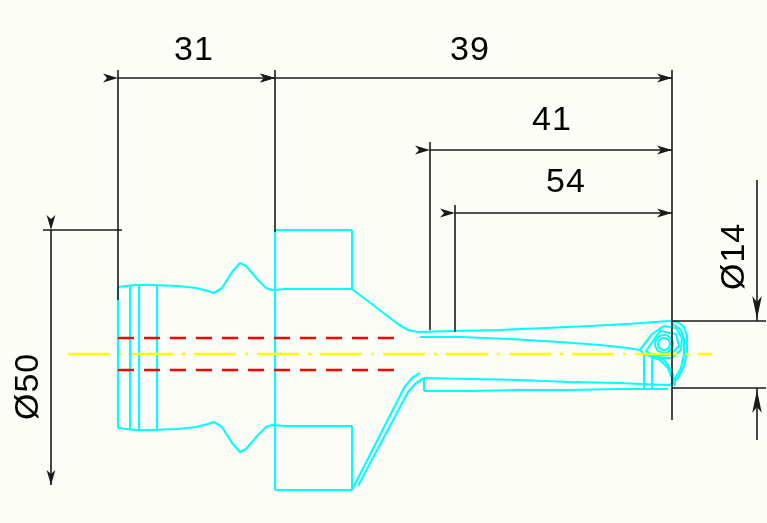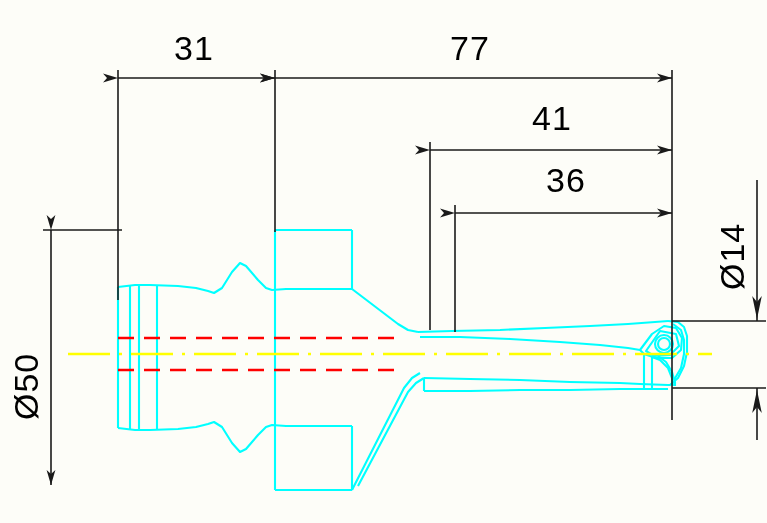--- a/index.html
+++ b/index.html
@@ -146,23 +146,23 @@
 
       <line x1="757" y1="180" x2="757" y2="321"></line>
       <line x1="757" y1="388" x2="757" y2="440"></line>
       <path d="M757,319 L752.2,296 L757,302 L761.8,296 Z" fill="#1a1a1a" stroke="none"></path>
       <path d="M757,390 L752.2,413 L757,407 L761.8,413 Z" fill="#1a1a1a" stroke="none"></path>
     </g>
   </svg>
 
   <div class="dim-text" style="left:174px; top:31px;">31</div>
 
-  <div class="dim-text" style="left:450px; top:31px;">77</div>
+  <div class="dim-text" style="left:450px; top:31px;">39</div>
 
   <div class="dim-text" style="left:532px; top:101px;">41</div>
 
-  <div class="dim-text" style="left:546px; top:163px;">36</div>
+  <div class="dim-text" style="left:546px; top:163px;">54</div>
 
   <div class="dim-text rot90" style="left:9px; top:420px;">Ø50</div>
 
   <div class="dim-text rot90" style="left:715px; top:290px;">Ø14</div>
 
 </div>
 
 </body></html>

